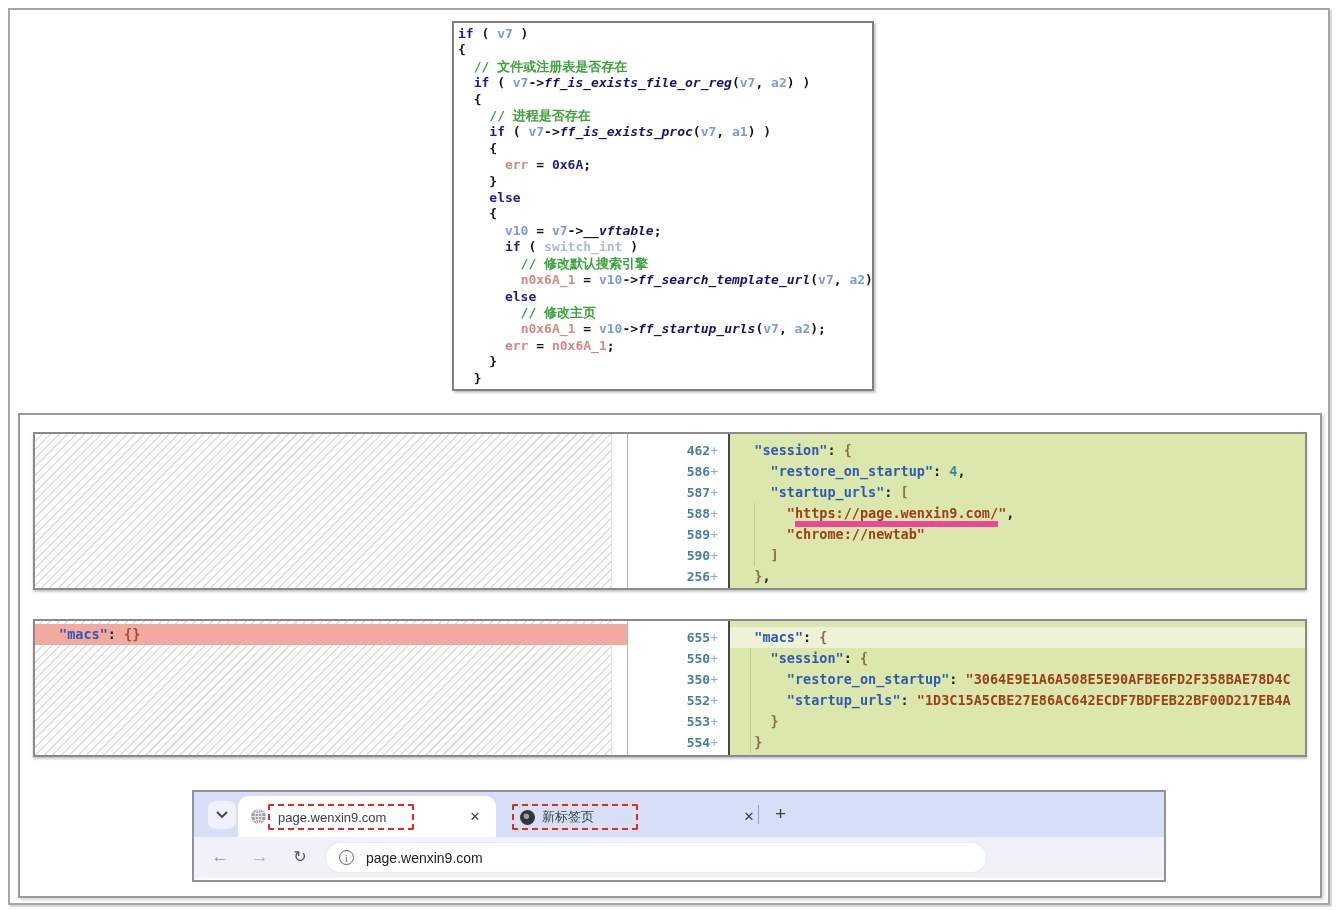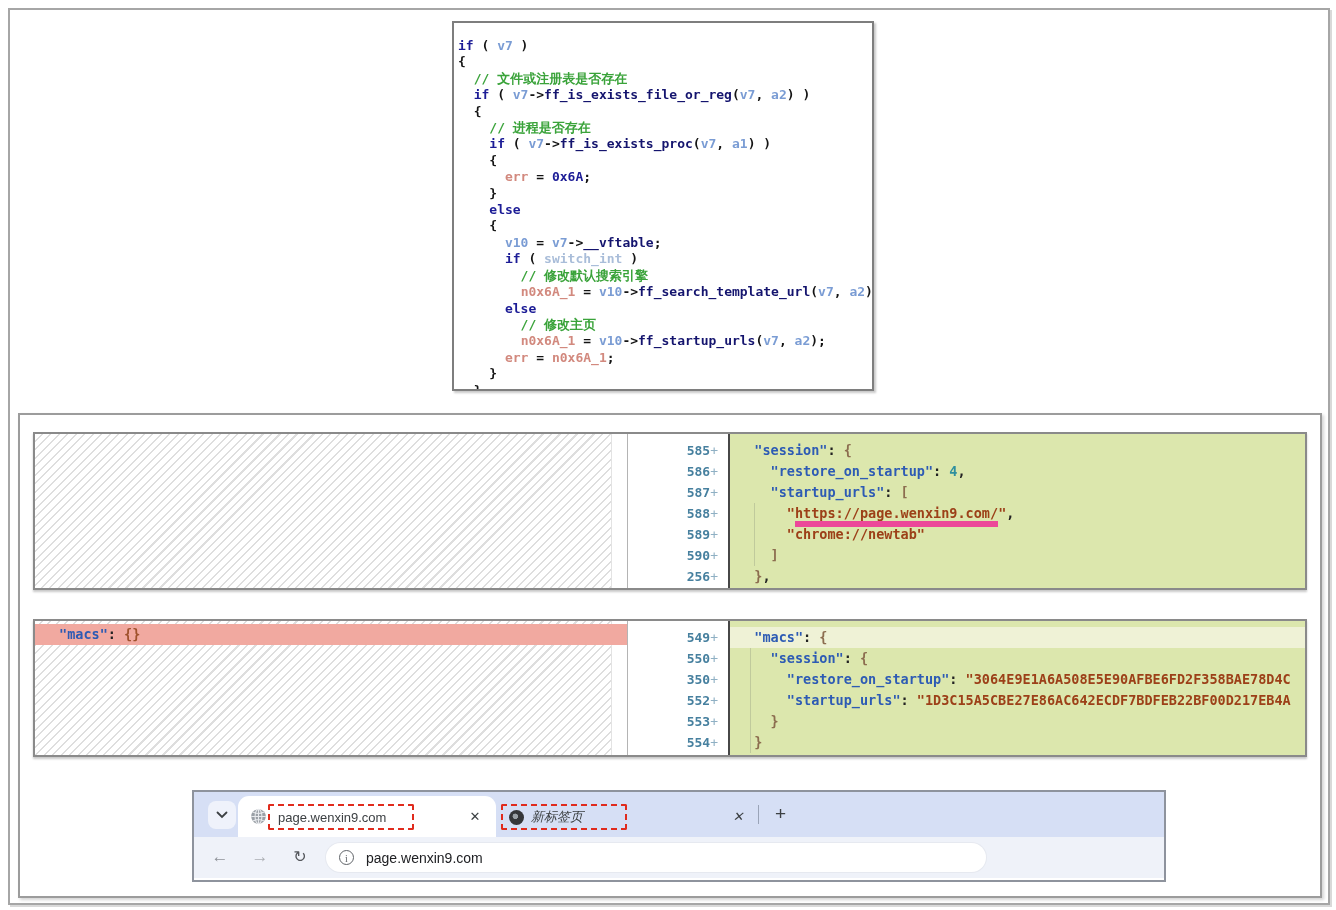--- a/index.html
+++ b/index.html
@@ -7,29 +7,29 @@
         font-family:"Liberation Sans",sans-serif;}
   .abs{position:absolute;}
 
   
   .page-frame{left:8px;top:8px;width:1318px;height:893px;border:2px solid #a6a6a6;
               box-shadow:2px 2px 0 #d9d9d9;background:#fff;}
 
   
   .code-panel{left:452px;top:21px;width:418px;height:366px;background:#fff;
               border:2px solid #7e7e7e;box-shadow:2px 2px 2px #c9c9c9;overflow:hidden;}
-  .code-pre{margin:0;padding:15px 4px;font-family:"DejaVu Sans Mono","Liberation Mono",monospace;
+  .code-pre{margin:0;padding:3px 4px;font-family:"DejaVu Sans Mono","Liberation Mono",monospace;
             font-size:13px;line-height:16.4px;font-weight:bold;white-space:pre;}
   .cl{white-space:pre;}
   .t-k{color:#1c1c96;}
   .t-p{color:#141414;}
   .t-v{color:#7a9cd4;}
   .t-vd{color:#a9bdd9;text-align:right;}
   .t-e{color:#d2897e;}
-  .t-f{color:#14146e;}
+  .t-f{color:#14146e;font-style:italic;}
   .t-c{color:#3aa33a;text-align:center;}
   .t-n{color:#1c1c96;}
 
   
   .diff-container{left:18px;top:413px;width:1300px;height:481px;border:2px solid #9c9c9c;
                   box-shadow:2px 2px 3px #d4d4d4;background:#fff;}
 
   .diff-block{position:absolute;border:2px solid #8a8a8a;background:#fff;box-shadow:0 2px 2px #c9c9c9;}
   .diff1{left:33px;top:432px;width:1270px;height:154px;}
   .diff2{left:33px;top:619px;width:1270px;height:134px;}
@@ -63,21 +63,21 @@
   .d-br2{color:#a0522d;}
   .indent-guide{position:absolute;width:1px;background:#c0ca9c;}
 
   
   .browser{left:192px;top:790px;width:970px;height:88px;border:2px solid #8e939d;background:#fff;}
   .tabstrip{position:absolute;left:0;top:0;width:100%;height:45px;background:#d6dff5;}
   .tab-search{position:absolute;left:14px;top:9px;width:28px;height:28px;border-radius:8px;
               background:rgba(255,255,255,0.6);display:flex;align-items:center;justify-content:center;}
   .tab{position:absolute;top:4px;height:41px;}
   .tab.active{left:44px;width:258px;background:#ffffff;border-radius:11px 11px 0 0;}
-  .tab.inactive{left:305px;width:256px;background:transparent;font-style:italic;}
+  .tab.inactive{left:316px;width:256px;background:transparent;}
   .favicon-globe{position:absolute;left:12px;top:12px;width:17px;height:17px;}
   .hlbox{position:absolute;border:2px dashed #e02b1d;border-radius:2px;display:flex;
          align-items:center;font-size:13px;color:#3c4043;}
   .hl1{left:30px;top:8px;width:134px;height:22px;padding-left:8px;}
   .hl2{left:2px;top:8px;width:116px;height:22px;padding-left:6px;}
   .chrome-ic{width:15px;height:15px;border-radius:50%;margin-right:7px;flex:0 0 auto;
              background:radial-gradient(circle at 42% 42%,#9aa0a6 0 2.5px,#35363a 3px 8px);}
   .tclose{position:absolute;top:12px;width:18px;height:18px;text-align:center;line-height:18px;
           font-size:13px;color:#3c4043;}
   .tclose.c1{left:228px;}
@@ -109,21 +109,21 @@
     <pre class="code-pre"><div class="cl"><span class="t-k">if</span><span class="t-p"> ( </span><span class="t-v">v7</span><span class="t-p"> )</span></div><div class="cl"><span class="t-p">{</span></div><div class="cl"><span class="t-c">  // 文件或注册表是否存在</span></div><div class="cl"><span class="t-p">  </span><span class="t-k">if</span><span class="t-p"> ( </span><span class="t-v">v7</span><span class="t-p">-&gt;</span><span class="t-f">ff_is_exists_file_or_reg</span><span class="t-p">(</span><span class="t-v">v7</span><span class="t-p">, </span><span class="t-v">a2</span><span class="t-p">) )</span></div><div class="cl"><span class="t-p">  {</span></div><div class="cl"><span class="t-c">    // 进程是否存在</span></div><div class="cl"><span class="t-p">    </span><span class="t-k">if</span><span class="t-p"> ( </span><span class="t-v">v7</span><span class="t-p">-&gt;</span><span class="t-f">ff_is_exists_proc</span><span class="t-p">(</span><span class="t-v">v7</span><span class="t-p">, </span><span class="t-v">a1</span><span class="t-p">) )</span></div><div class="cl"><span class="t-p">    {</span></div><div class="cl"><span class="t-p">      </span><span class="t-e">err</span><span class="t-p"> = </span><span class="t-n">0x6A</span><span class="t-p">;</span></div><div class="cl"><span class="t-p">    }</span></div><div class="cl"><span class="t-p">    </span><span class="t-k">else</span></div><div class="cl"><span class="t-p">    {</span></div><div class="cl"><span class="t-p">      </span><span class="t-v">v10</span><span class="t-p"> = </span><span class="t-v">v7</span><span class="t-p">-&gt;</span><span class="t-f">__vftable</span><span class="t-p">;</span></div><div class="cl"><span class="t-p">      </span><span class="t-k">if</span><span class="t-p"> ( </span><span class="t-vd">switch_int</span><span class="t-p"> )</span></div><div class="cl"><span class="t-c">        // 修改默认搜索引擎</span></div><div class="cl"><span class="t-p">        </span><span class="t-e">n0x6A_1</span><span class="t-p"> = </span><span class="t-v">v10</span><span class="t-p">-&gt;</span><span class="t-f">ff_search_template_url</span><span class="t-p">(</span><span class="t-v">v7</span><span class="t-p">, </span><span class="t-v">a2</span><span class="t-p">);</span></div><div class="cl"><span class="t-p">      </span><span class="t-k">else</span></div><div class="cl"><span class="t-c">        // 修改主页</span></div><div class="cl"><span class="t-p">        </span><span class="t-e">n0x6A_1</span><span class="t-p"> = </span><span class="t-v">v10</span><span class="t-p">-&gt;</span><span class="t-f">ff_startup_urls</span><span class="t-p">(</span><span class="t-v">v7</span><span class="t-p">, </span><span class="t-v">a2</span><span class="t-p">);</span></div><div class="cl"><span class="t-p">      </span><span class="t-e">err</span><span class="t-p"> = </span><span class="t-e">n0x6A_1</span><span class="t-p">;</span></div><div class="cl"><span class="t-p">    }</span></div><div class="cl"><span class="t-p">  }</span></div><div class="cl"><span class="t-p">}</span></div></pre>
   </div>
 
   <div class="abs diff-container"></div>
 
   <div class="abs diff-block diff1">
     <div class="lpanel">
       <div class="white-strip"></div>
     </div>
     <div class="gutter">
-        <div class="grow"><span class="lnum">585</span><span class="lplus">+</span></div>
+        <div class="grow"><span class="lnum">462</span><span class="lplus">+</span></div>
         <div class="grow"><span class="lnum">586</span><span class="lplus">+</span></div>
         <div class="grow"><span class="lnum">587</span><span class="lplus">+</span></div>
         <div class="grow"><span class="lnum">588</span><span class="lplus">+</span></div>
         <div class="grow"><span class="lnum">589</span><span class="lplus">+</span></div>
         <div class="grow"><span class="lnum">590</span><span class="lplus">+</span></div>
         <div class="grow"><span class="lnum">256</span><span class="lplus">+</span></div>
       </div>
     <div class="rpanel">
       <div class="indent-guide" style="left:24px;top:69px;height:63px;"></div>
     <div class="drow"><span class="d-p">  </span><span class="d-key">"session"</span><span class="d-p">: </span><span class="d-br">{</span></div>
@@ -135,21 +135,21 @@
         <div class="drow"><span class="d-p">  </span><span class="d-br">}</span><span class="d-p">,</span></div>
       </div>
   </div>
 
   <div class="abs diff-block diff2">
     <div class="lpanel">
       <div class="white-strip"></div>
       <div class="removed-row"><span class="d-key">"macs"</span><span class="d-p">: </span><span class="d-br2">{}</span></div>
     </div>
     <div class="gutter">
-        <div class="grow"><span class="lnum">549</span><span class="lplus">+</span></div>
+        <div class="grow"><span class="lnum">655</span><span class="lplus">+</span></div>
         <div class="grow"><span class="lnum">550</span><span class="lplus">+</span></div>
         <div class="grow"><span class="lnum">350</span><span class="lplus">+</span></div>
         <div class="grow"><span class="lnum">552</span><span class="lplus">+</span></div>
         <div class="grow"><span class="lnum">553</span><span class="lplus">+</span></div>
         <div class="grow"><span class="lnum">554</span><span class="lplus">+</span></div>
       </div>
     <div class="rpanel">
       <div class="indent-guide" style="left:20px;top:27px;height:105px;"></div>
     <div class="drow pale"><span class="d-p">  </span><span class="d-key">"macs"</span><span class="d-p">: </span><span class="d-br">{</span></div>
         <div class="drow"><span class="d-p">    </span><span class="d-key">"session"</span><span class="d-p">: </span><span class="d-br">{</span></div>

